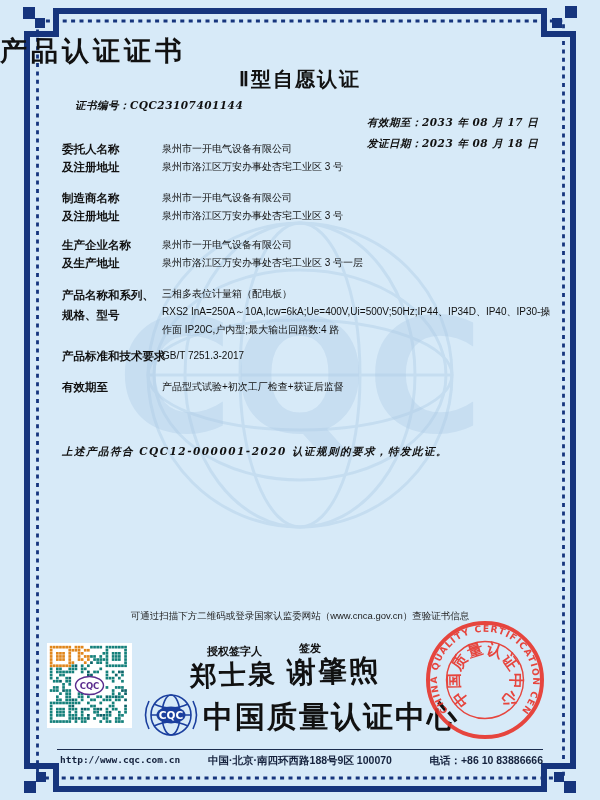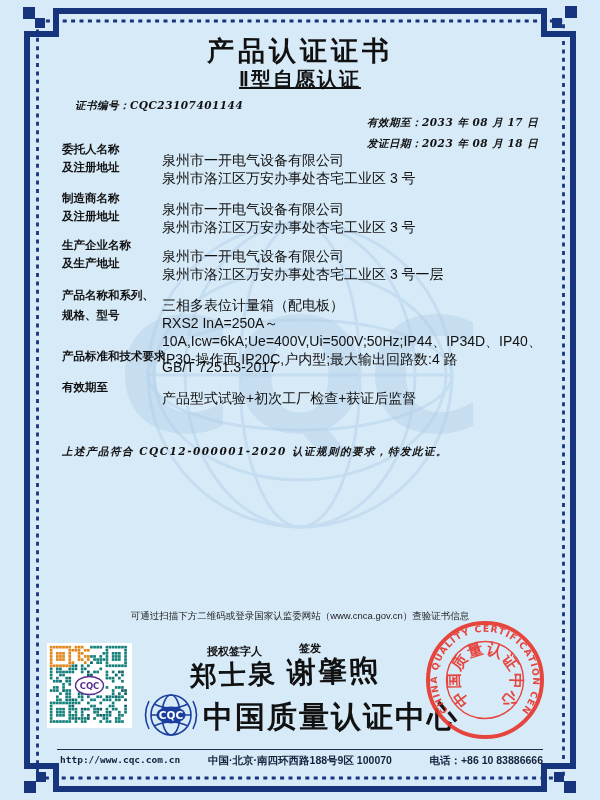--- a/index.html
+++ b/index.html
@@ -1,26 +1,26 @@
 <!DOCTYPE html>
 <html><head>
 <meta charset="utf-8">
 <style>
   html,body{margin:0;padding:0;background:#d7eaf8;}
   .page{position:relative;width:600px;height:800px;background:#d7eaf8;overflow:hidden;
         font-family:"Liberation Sans",sans-serif;color:#111;}
   .abs{position:absolute;}
   svg{display:block;}
-  .title{left:0;right:0;top:33px;text-align:center;font-size:27px;font-weight:bold;letter-spacing:4px;}
+  .title{left:0;right:0;top:33px;text-align:left;font-size:27px;font-weight:bold;letter-spacing:4px;}
   .subtitle{left:0;right:0;top:66px;text-align:center;font-size:20px;font-weight:600;
-            font-family:"Liberation Serif",serif;letter-spacing:2px;text-decoration:underline;}
+            font-family:"Liberation Serif",serif;letter-spacing:2px;}
   .certline{font-family:"DejaVu Serif","Liberation Serif",serif;font-style:italic;font-weight:bold;
             font-size:10.5px;letter-spacing:0.5px;}
   .lblcol{left:62px;width:100px;font-weight:bold;font-size:11.5px;line-height:18px;}
-  .valcol{left:162px;width:390px;font-size:14px;line-height:18px;margin-top:11px;}
+  .valcol{left:162px;width:390px;font-size:10px;line-height:18px;}
   .noteline{left:62px;width:480px;font-family:"DejaVu Serif","Liberation Serif",serif;
             font-style:italic;font-weight:bold;font-size:10.5px;letter-spacing:1.5px;}
   .verify{left:0;right:0;top:610px;text-align:center;font-size:9.5px;color:#222;}
   .siglabel{font-size:11px;font-weight:bold;}
   .signame{font-family:"DejaVu Serif","Liberation Serif",serif;font-weight:bold;font-size:27px;
            transform:rotate(-2deg);letter-spacing:2px;}
   .orgname{font-size:30px;font-weight:600;letter-spacing:2px;}
   .footline{left:57px;top:749px;width:486px;height:0;border-top:1.6px solid #1b2c4e;}
   .foot{top:754px;font-size:10px;font-weight:bold;color:#15223d;}
   .footurl{left:60px;font-family:"DejaVu Sans Mono","Liberation Mono",monospace;font-size:9.5px;}

